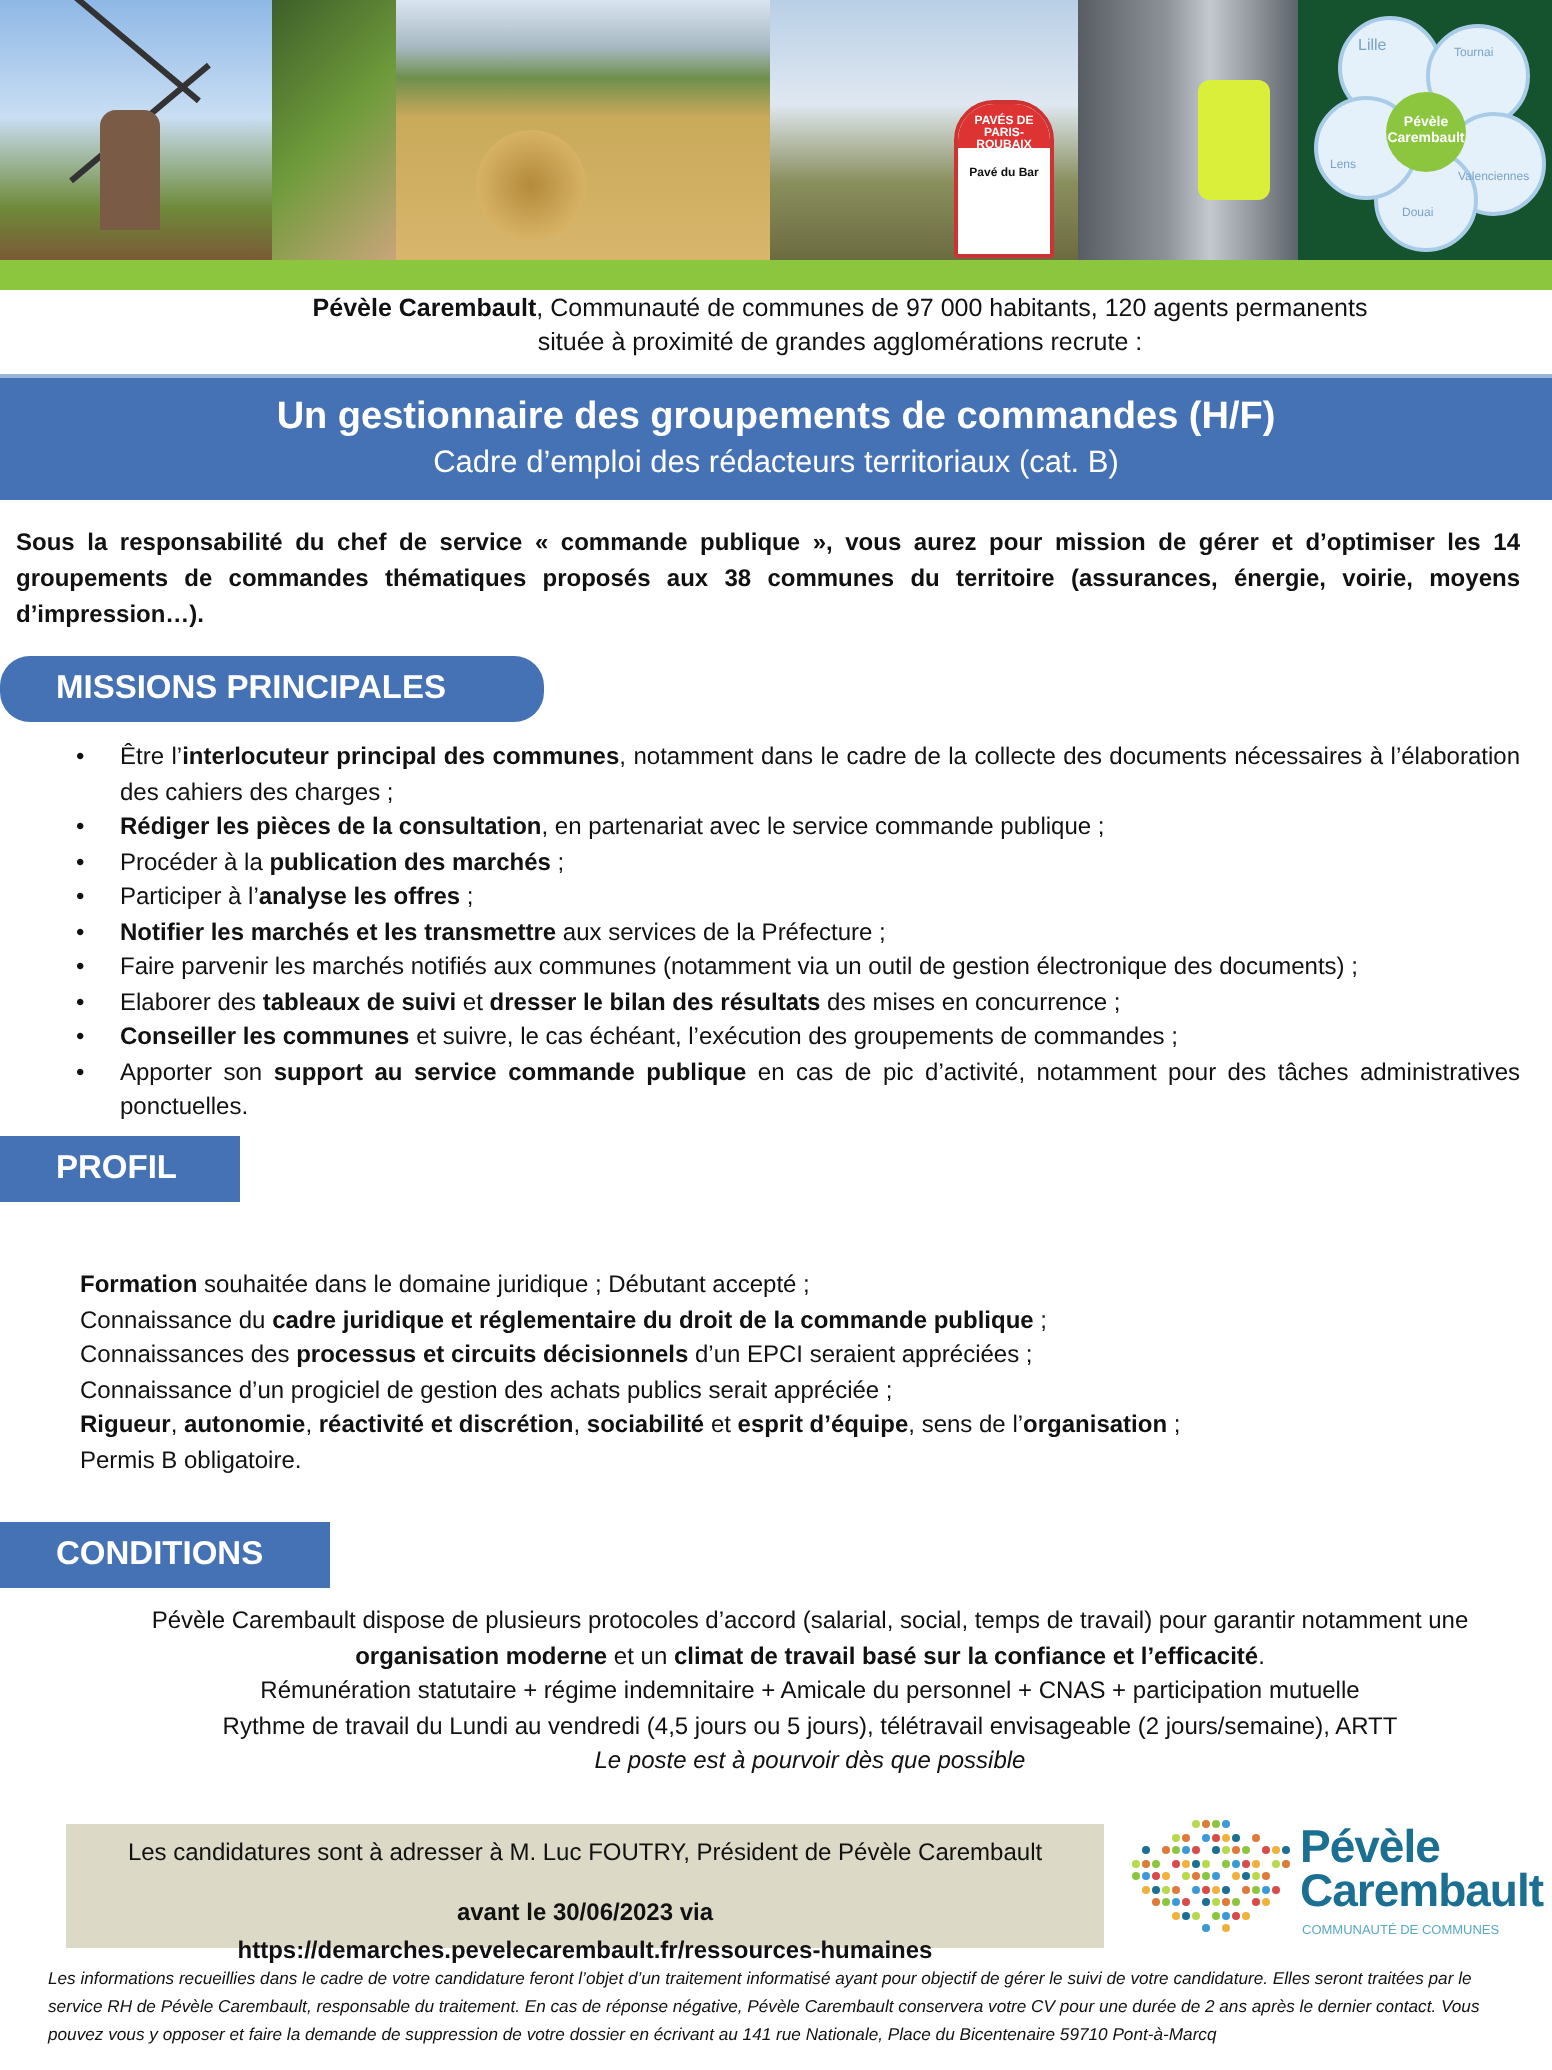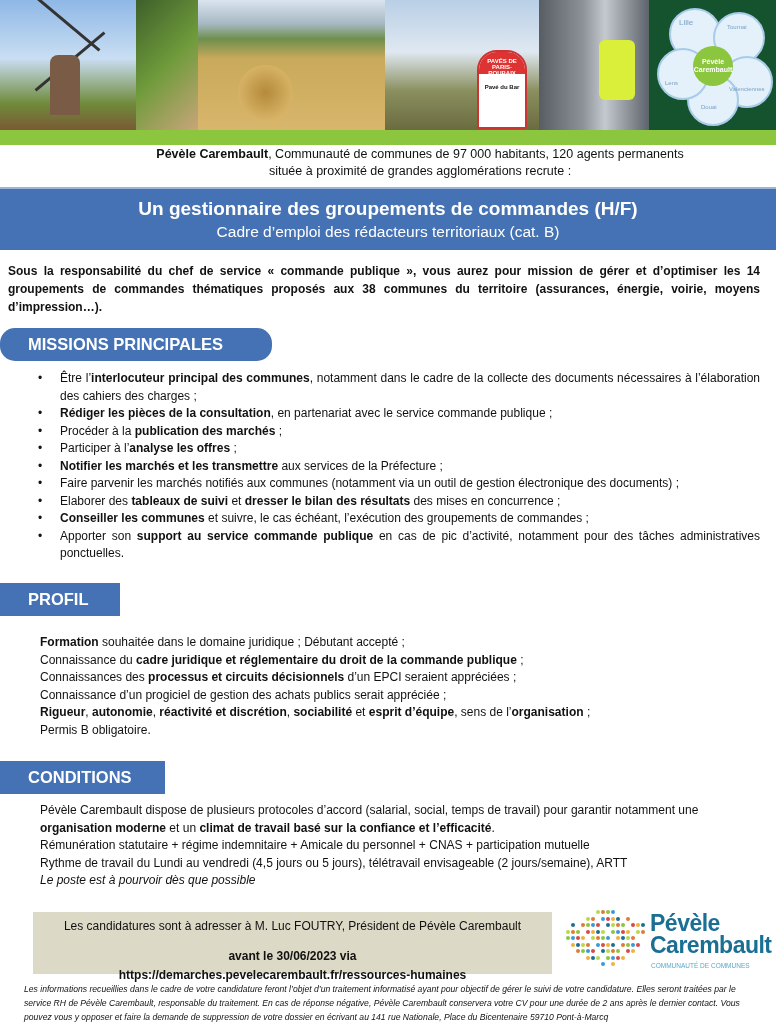--- a/index.html
+++ b/index.html
@@ -31,21 +31,21 @@
   .title-band { position:absolute; left:0; top:187px; width:776px; height:61px; background:#4472b4; color:#fff; text-align:center; border-top:2px solid #9cb4d8; }
   .title-band .t1 { font-size:19px; font-weight:bold; margin-top:9px; }
   .title-band .t2 { font-size:15.5px; margin-top:3px; }
   .lead { position:absolute; left:8px; top:262px; width:752px; font-size:12px; line-height:18px; font-weight:bold; text-align:justify; }
   .sec-head { position:absolute; left:0; height:33px; background:#4472b4; color:#fff; font-weight:bold; font-size:16.5px;
               display:flex; align-items:center; box-sizing:border-box; padding-left:28px; }
   .missions { position:absolute; left:38px; top:370px; width:722px; font-size:12px; line-height:17.5px; margin:0; padding:0; list-style:none; }
   .missions li { position:relative; padding-left:22px; text-align:justify; }
   .missions li:before { content:"\2022"; position:absolute; left:0; top:0; }
   .plist { position:absolute; left:40px; top:634px; width:720px; font-size:12px; line-height:17.5px; }
-  .clist { position:absolute; left:40px; top:802px; width:730px; font-size:12px; line-height:17.5px; }
+  .clist { position:absolute; left:40px; top:802px; width:730px; font-size:12px; line-height:17.5px;text-align:center; }
   .cand { position:absolute; left:33px; top:912px; width:519px; height:62px; background:#dcd9c6; text-align:center; font-size:12px; line-height:19px; padding-top:5px; box-sizing:border-box; }
   .logo { position:absolute; left:566px; top:906px; width:200px; height:68px; }
   .dots { position:absolute; left:0; top:4px; width:76px; height:60px; }
   .dot { position:absolute; width:4px; height:4px; border-radius:50%; }
   .logo-name { position:absolute; left:84px; top:6px; color:#1a6f93; font-weight:bold; font-size:23px; line-height:22px; letter-spacing:-0.5px; }
   .logo-sub { position:absolute; left:85px; top:56px; color:#5aa9c8; font-size:6.5px; }
   .legal { position:absolute; left:24px; top:982px; width:730px; font-size:8.6px; line-height:14px; font-style:italic; color:#111; }
   b { font-weight:bold; }
 </style>
 </head>
@@ -106,21 +106,21 @@
     <li><span style="font-weight: bold;">Rédiger les pièces de la consultation</span><span>, en partenariat avec le service commande publique ;</span></li>
     <li><span>Procéder à la </span><span style="font-weight: bold;">publication des marchés</span><span> ;</span></li>
     <li><span>Participer à l’</span><span style="font-weight: bold;">analyse les offres</span><span> ;</span></li>
     <li><span style="font-weight: bold;">Notifier les marchés et les transmettre</span><span> aux services de la Préfecture ;</span></li>
     <li><span>Faire parvenir les marchés notifiés aux communes (notamment via un outil de gestion électronique des documents) ;</span></li>
     <li><span>Elaborer des </span><span style="font-weight: bold;">tableaux de suivi</span><span> et </span><span style="font-weight: bold;">dresser le bilan des résultats</span><span> des mises en concurrence ;</span></li>
     <li><span style="font-weight: bold;">Conseiller les communes</span><span> et suivre, le cas échéant, l’exécution des groupements de commandes ;</span></li>
     <li><span>Apporter son </span><span style="font-weight: bold;">support au service commande publique</span><span> en cas de pic d’activité, notamment pour des tâches administratives ponctuelles.</span></li>
   </ul>
 
-<div class="sec-head" style="top:583px;width:120px;">PROFIL</div>
+<div class="sec-head" style="top:568px;width:120px;">PROFIL</div>
 <div class="plist">
     <div><span style="font-weight: bold;">Formation</span><span> souhaitée dans le domaine juridique ; Débutant accepté ;</span></div>
     <div><span>Connaissance du </span><span style="font-weight: bold;">cadre juridique et réglementaire du droit de la commande publique</span><span> ;</span></div>
     <div><span>Connaissances des </span><span style="font-weight: bold;">processus et circuits décisionnels</span><span> d’un EPCI seraient appréciées ;</span></div>
     <div><span>Connaissance d’un progiciel de gestion des achats publics serait appréciée ;</span></div>
     <div><span style="font-weight: bold;">Rigueur</span><span>, </span><span style="font-weight: bold;">autonomie</span><span>, </span><span style="font-weight: bold;">réactivité et discrétion</span><span>, </span><span style="font-weight: bold;">sociabilité</span><span> et </span><span style="font-weight: bold;">esprit d’équipe</span><span>, sens de l’</span><span style="font-weight: bold;">organisation</span><span> ;</span></div>
     <div><span>Permis B obligatoire.</span></div>
   </div>
 
 <div class="sec-head" style="top:761px;width:165px;">CONDITIONS</div>

